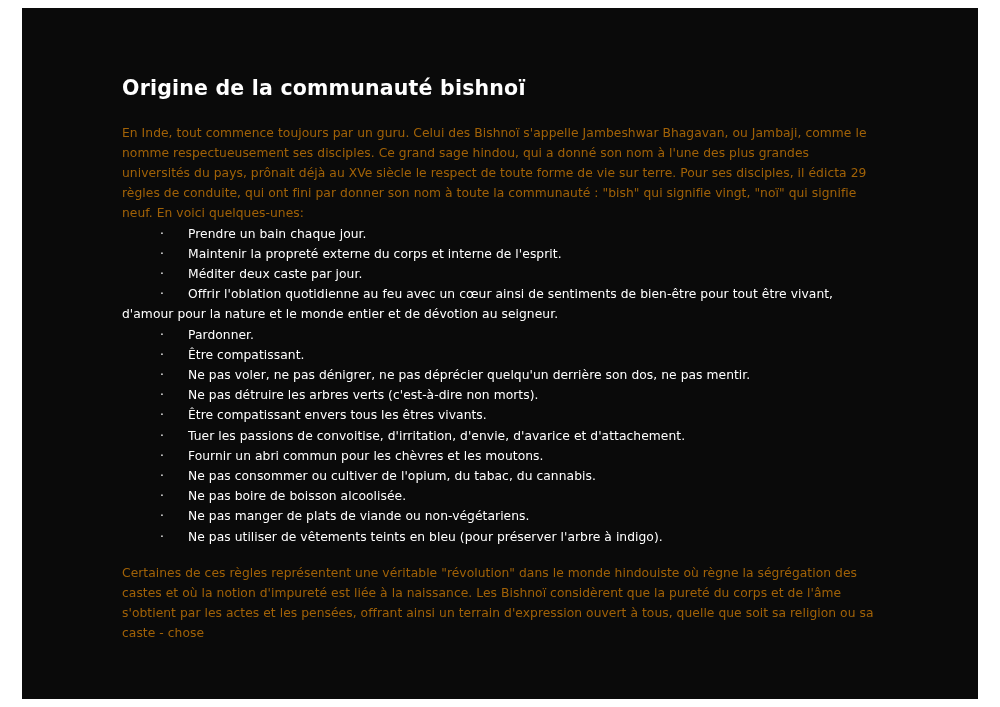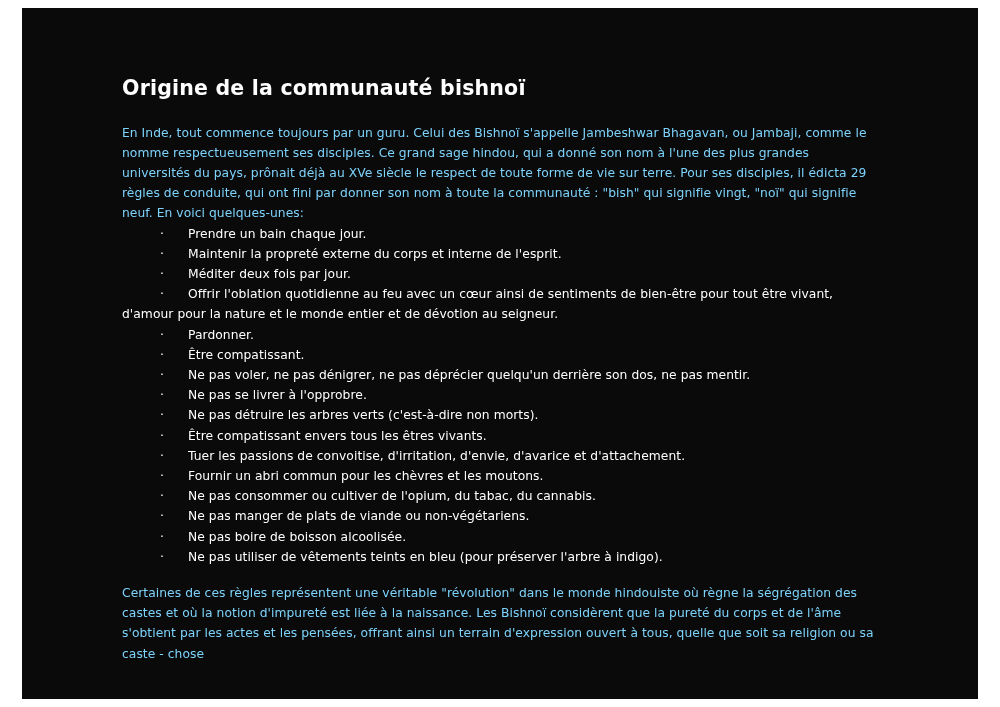--- a/index.html
+++ b/index.html
@@ -38,21 +38,21 @@
   }
   .doc-title {
     color: #ffffff;
     font-size: 20.5px;
     font-weight: bold;
     letter-spacing: 0.2px;
     margin: 0 0 22px 0;
     line-height: 1.2;
   }
   .body-text {
-    color: #7dd3fc;
+    color: #a16207;
     font-size: 12.3px;
     line-height: 20.2px;
     letter-spacing: 0.05px;
     margin: 0;
     text-align: left;
   }
   .rules-list {
     list-style: none;
     margin: 0;
     padding: 0;
@@ -85,33 +85,32 @@
   <div id="slide">
     <div id="content">
 
       <h1 class="doc-title">Origine de la communauté bishnoï</h1>
 
       <p class="body-text">En Inde, tout commence toujours par un guru. Celui des Bishnoï s'appelle Jambeshwar Bhagavan, ou Jambaji, comme le nomme respectueusement ses disciples. Ce grand sage hindou, qui a donné son nom à l'une des plus grandes universités du pays, prônait déjà au XVe siècle le respect de toute forme de vie sur terre. Pour ses disciples, il édicta 29 règles de conduite, qui ont fini par donner son nom à toute la communauté : "bish" qui signifie vingt, "noï" qui signifie neuf. En voici quelques-unes:</p>
 
       <ul class="rules-list">
         <li><span class="bullet">·</span><span class="rule-text">Prendre un bain chaque jour.</span></li>
         <li><span class="bullet">·</span><span class="rule-text">Maintenir la propreté externe du corps et interne de l'esprit.</span></li>
-        <li><span class="bullet">·</span><span class="rule-text">Méditer deux fois par jour.</span></li>
+        <li><span class="bullet">·</span><span class="rule-text">Méditer deux caste par jour.</span></li>
         <li><span class="bullet">·</span><span class="rule-text">Offrir l'oblation quotidienne au feu avec un cœur ainsi de sentiments de bien-être pour tout être vivant, d'amour pour la nature et le monde entier et de dévotion au seigneur.</span></li>
         <li><span class="bullet">·</span><span class="rule-text">Pardonner.</span></li>
         <li><span class="bullet">·</span><span class="rule-text">Être compatissant.</span></li>
         <li><span class="bullet">·</span><span class="rule-text">Ne pas voler, ne pas dénigrer, ne pas déprécier quelqu'un derrière son dos, ne pas mentir.</span></li>
-        <li><span class="bullet">·</span><span class="rule-text">Ne pas se livrer à l'opprobre.</span></li>
         <li><span class="bullet">·</span><span class="rule-text">Ne pas détruire les arbres verts (c'est-à-dire non morts).</span></li>
         <li><span class="bullet">·</span><span class="rule-text">Être compatissant envers tous les êtres vivants.</span></li>
         <li><span class="bullet">·</span><span class="rule-text">Tuer les passions de convoitise, d'irritation, d'envie, d'avarice et d'attachement.</span></li>
         <li><span class="bullet">·</span><span class="rule-text">Fournir un abri commun pour les chèvres et les moutons.</span></li>
         <li><span class="bullet">·</span><span class="rule-text">Ne pas consommer ou cultiver de l'opium, du tabac, du cannabis.</span></li>
+        <li><span class="bullet">·</span><span class="rule-text">Ne pas boire de boisson alcoolisée.</span></li>
         <li><span class="bullet">·</span><span class="rule-text">Ne pas manger de plats de viande ou non-végétariens.</span></li>
-        <li><span class="bullet">·</span><span class="rule-text">Ne pas boire de boisson alcoolisée.</span></li>
         <li><span class="bullet">·</span><span class="rule-text">Ne pas utiliser de vêtements teints en bleu (pour préserver l'arbre à indigo).</span></li>
       </ul>
 
       <p class="body-text para-after">Certaines de ces règles représentent une véritable "révolution" dans le monde hindouiste où règne la ségrégation des castes et où la notion d'impureté est liée à la naissance. Les Bishnoï considèrent que la pureté du corps et de l'âme s'obtient par les actes et les pensées, offrant ainsi un terrain d'expression ouvert à tous, quelle que soit sa religion ou sa caste - chose</p>
 
     </div>
   </div>
 </div>
 
 </body></html>

